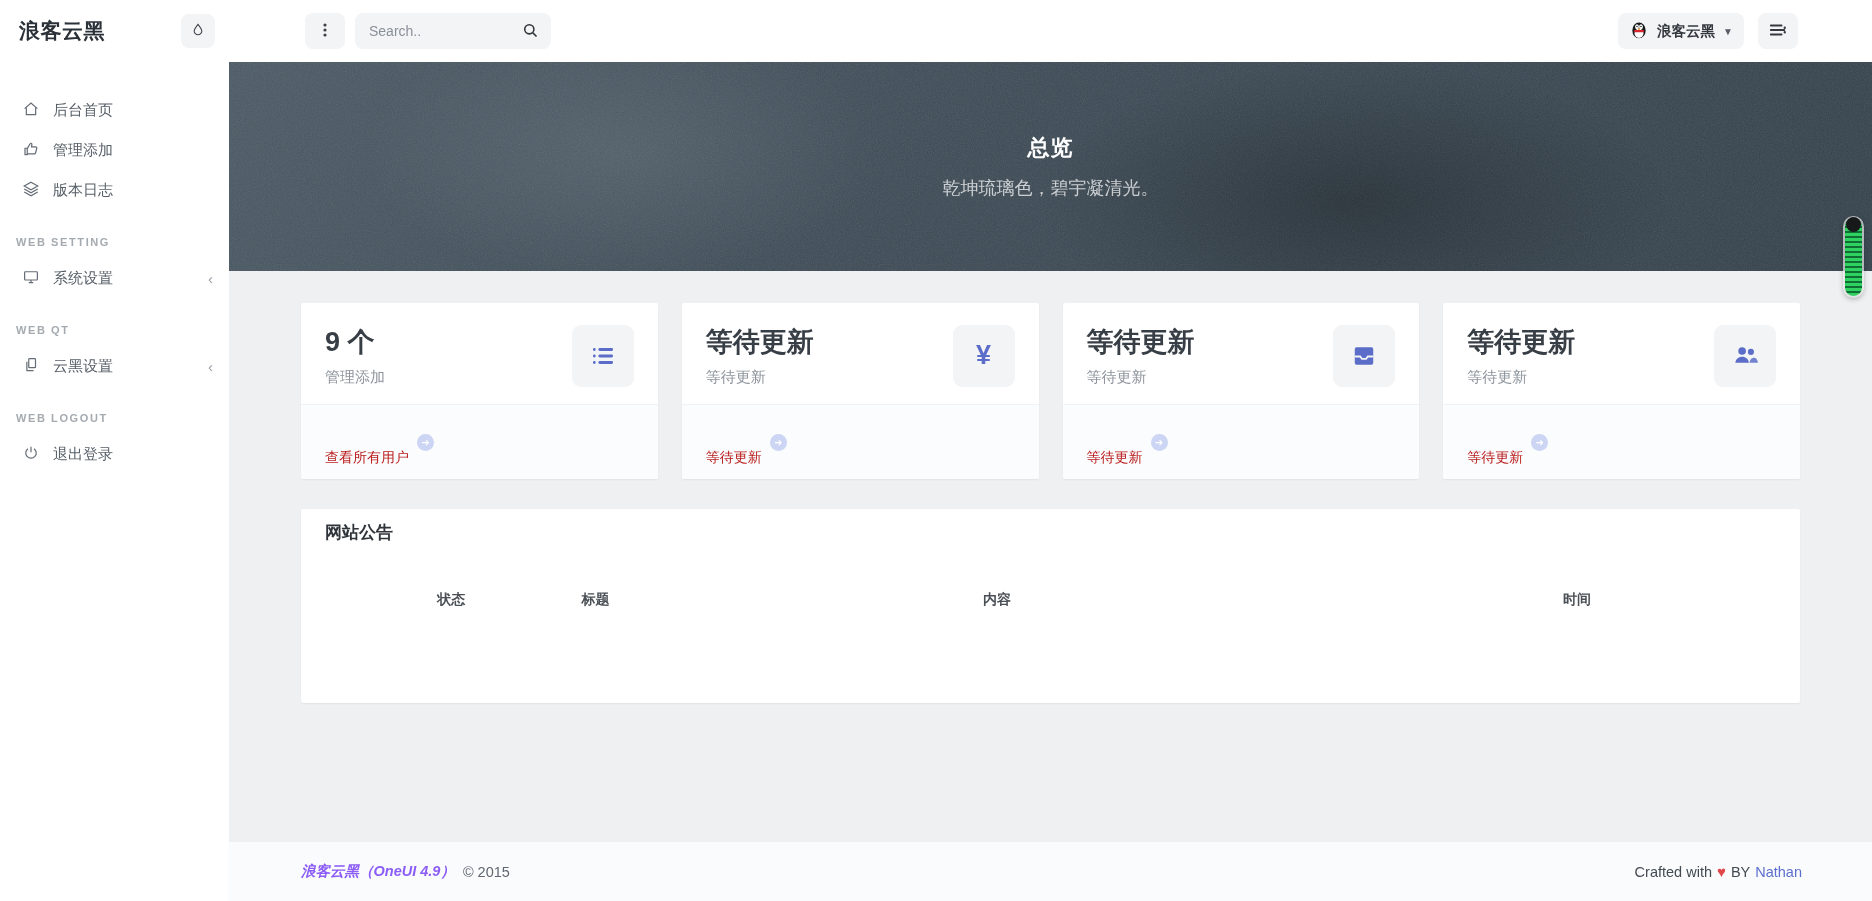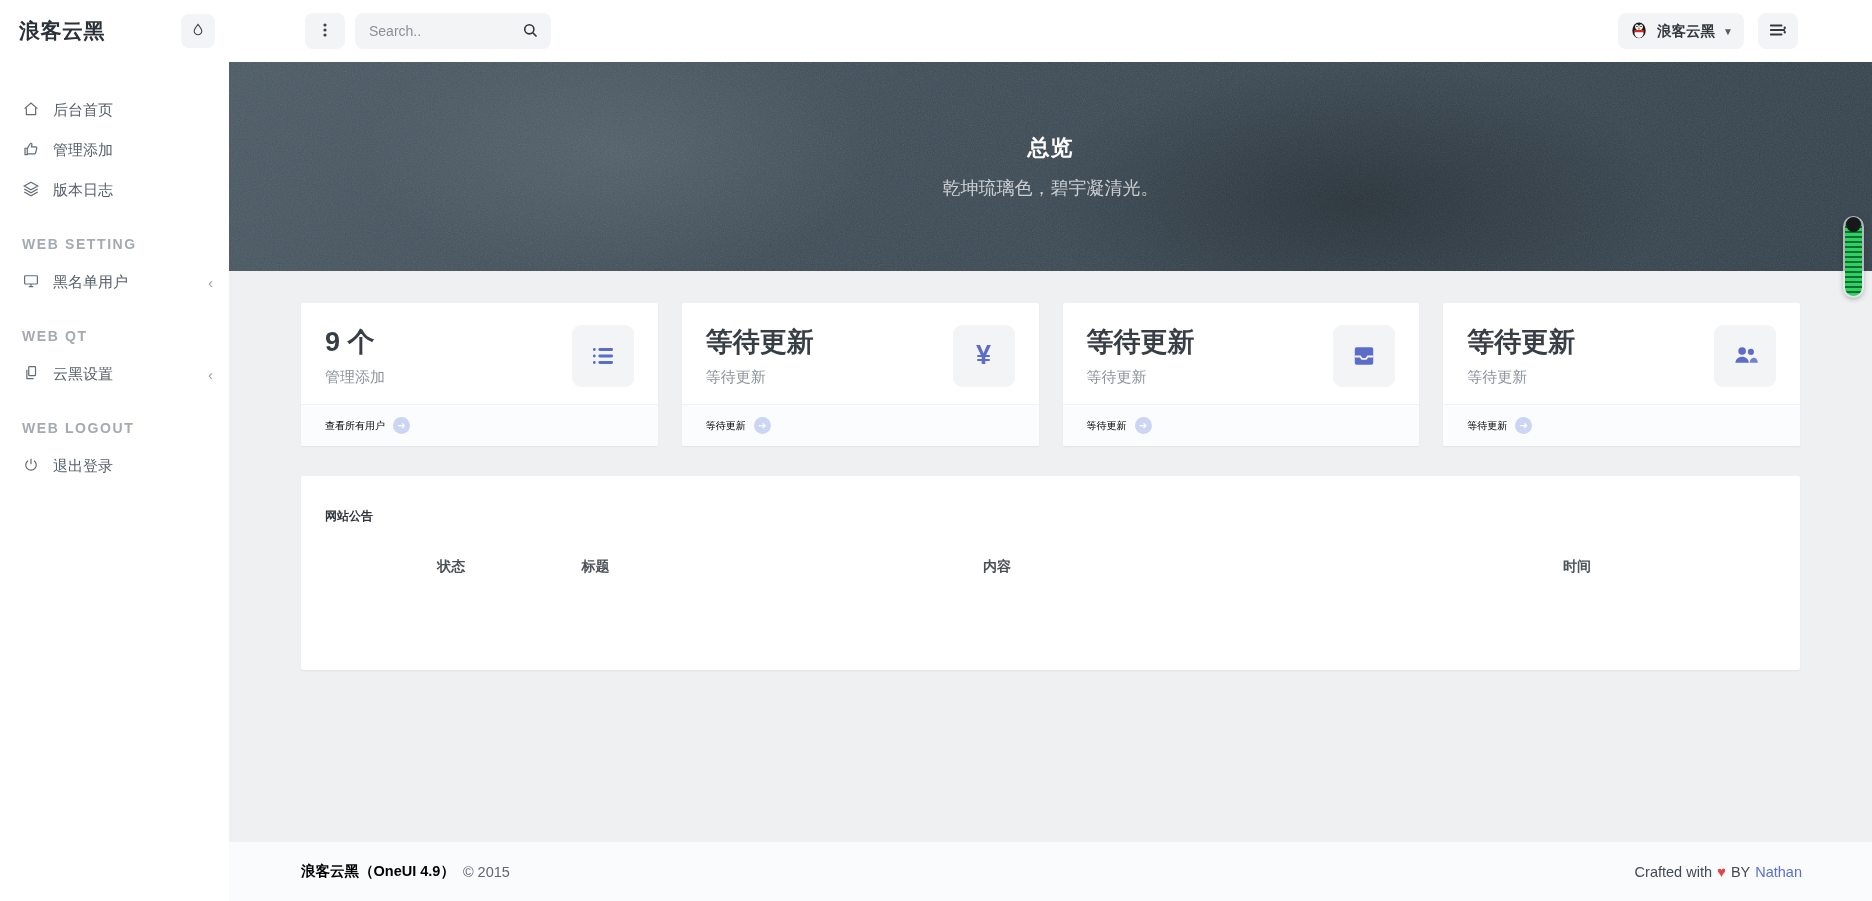--- a/index.html
+++ b/index.html
@@ -11,21 +11,21 @@
   
   .sidebar { width:229px; min-width:229px; background:#ffffff; height:100%; display:flex; flex-direction:column; }
   .logo-row { height:62px; display:flex; align-items:center; justify-content:space-between; padding:0 14px 0 19px; }
   .logo { font-size:21px; font-weight:bold; color:#2b3138; letter-spacing:.5px; cursor:pointer; }
   .icon-btn { background:#f3f4f6; border:none; border-radius:8px; display:flex; align-items:center; justify-content:center; cursor:pointer; }
   .drop-btn { width:34px; height:34px; color:#3d444b; }
   .nav { padding-top:28px; }
   .nav-item { height:40px; display:flex; align-items:center; gap:13px; padding:0 16px 0 22px; font-size:15px; color:#575f68; cursor:pointer; position:relative; }
   .nav-item svg { flex:0 0 auto; color:#646c75; }
   .nav-item .chev { margin-left:auto; color:#9aa1a8; font-size:15px; line-height:1; }
-  .nav-head { margin:26px 0 10px; padding:0 22px; font-size:14px; font-weight:bold; letter-spacing:1.6px; color:#a4aab0; }
+  .nav-head { margin:26px 0 10px; padding:0 16px; font-size:11px; font-weight:bold; letter-spacing:1.6px; color:#a4aab0; }
   
   .main { flex:1; display:flex; flex-direction:column; height:100%; }
   .topbar { height:62px; background:#ffffff; display:flex; align-items:center; padding:0 74px 0 76px; }
   .kebab-btn { width:40px; height:36px; color:#3b4248; }
   .search-wrap { position:relative; margin-left:10px; }
   .search-input { width:196px; height:36px; background:#f3f4f6; border:none; border-radius:8px; padding:0 38px 0 14px; font-size:14px; color:#3b4248; font-family:inherit; outline:none; }
   .search-input::placeholder { color:#8a9099; }
   .search-ico { position:absolute; right:11px; top:8px; color:#2f353b; cursor:pointer; }
   .top-right { margin-left:auto; display:flex; align-items:center; gap:14px; }
   .user-btn { height:36px; padding:0 11px; gap:8px; font-size:14.5px; font-weight:bold; color:#33393f; }
@@ -43,32 +43,32 @@
   
   .content { flex:1; background:#eff0f2; padding:32px 72px 0; }
   .cards { display:flex; gap:24px; }
   .card { flex:1; background:#ffffff; border-radius:2px; box-shadow:0 1px 2px rgba(40,50,60,.07); overflow:hidden; }
   .card-body { display:flex; align-items:center; justify-content:space-between; padding:21px 24px 17px;gap:6px; }
   .card-value { font-size:27px; font-weight:bold; color:#383e45; }
   .card-label { margin-top:8px; font-size:15px; color:#8d949c; }
   .card-icobox { width:62px; height:62px; background:#f3f4f6; border-radius:9px; display:flex; align-items:center; justify-content:center; color:#5b6dc8; }
   .yen-glyph { font-size:27px; font-weight:bold; }
   .card-foot { border-top:1px solid #f1f2f4; background:#fbfcfd; padding:12px 24px; display:flex; align-items:center; gap:8px; cursor:pointer; }
-  .card-link { font-size:10px; color:#000000; }
+  .card-link { font-size:14px; color:#b91c1c;margin-top:32px; }
   .arrow-circle { width:17px; height:17px; border-radius:50%; background:#ccd5f3; color:#ffffff; font-size:10px; line-height:17px; text-align:center; }
   
   .panel { margin-top:30px; background:#ffffff; border-radius:2px; box-shadow:0 1px 2px rgba(40,50,60,.07); height:194px; position:relative; }
-  .panel-title { padding:32px 24px 0; font-size:12px; font-weight:bold; color:#2f353b; }
+  .panel-title { padding:12px 24px 0; font-size:17px; font-weight:bold; color:#2f353b; }
   .thead { position:absolute; top:82px; left:0; right:0; height:22px;margin-left:12px; }
   .th { position:absolute; transform:translateX(-50%); font-size:14px; font-weight:bold; color:#4a5056; white-space:nowrap; }
   .th.c1 { left:9.3%; } .th.c2 { left:19%; } .th.c3 { left:46%; } .th.c4 { left:85%; }
   
   .page-foot { height:59px; background:#fafbfc; display:flex; align-items:center; justify-content:space-between; padding:0 70px 0 72px; font-size:14.5px; }
   .foot-left { display:flex; align-items:center; gap:8px; }
-  .foot-brand { color:#000000; font-weight:bold; cursor:pointer; }
+  .foot-brand { color:#8b5cf6; font-weight:bold; cursor:pointer;font-style:italic; }
   .foot-copy { color:#5f6771; }
   .foot-right { display:flex; align-items:center; gap:5px; color:#424a52; }
   .heart { color:#e0484c; font-size:15px; }
   .foot-author { color:#5c6fce; cursor:pointer; }
   
   .scroll-ind { position:absolute; right:10px; top:218px; width:17px; height:78px; border-radius:9px;
     background:repeating-linear-gradient(180deg,#2fd161 0 3px,#0e6e33 3px 5px);
     box-shadow:0 0 0 2px rgba(250,250,250,.65), 0 2px 6px rgba(0,0,0,.45); }
   .scroll-ind::before { content:""; position:absolute; top:-1px; left:1px; width:15px; height:15px; border-radius:50%; background:#17181a; }
 </style>
@@ -118,21 +118,21 @@
     </div>
 
     <div class="nav-head">WEB SETTING</div>
     <div class="nav-item">
       <span>
         <svg width="18" height="18" viewBox="0 0 24 24" fill="none" stroke="currentColor" stroke-width="1.6">
           <rect x="3.5" y="5" width="17" height="11" rx="1"></rect>
             <path d="M9 19.5h6M12 16v3.5"></path>
         </svg>
       </span>
-      <span>黑名单用户</span>
+      <span>系统设置</span>
       <span class="chev">‹</span>
     </div>
 
     <div class="nav-head">WEB QT</div>
     <div class="nav-item">
       <span>
         <svg width="18" height="18" viewBox="0 0 24 24" fill="none" stroke="currentColor" stroke-width="1.6">
           <rect x="9" y="3.5" width="9" height="12" rx="1"></rect>
             <path d="M6.5 7.5v12h9"></path>
         </svg>

